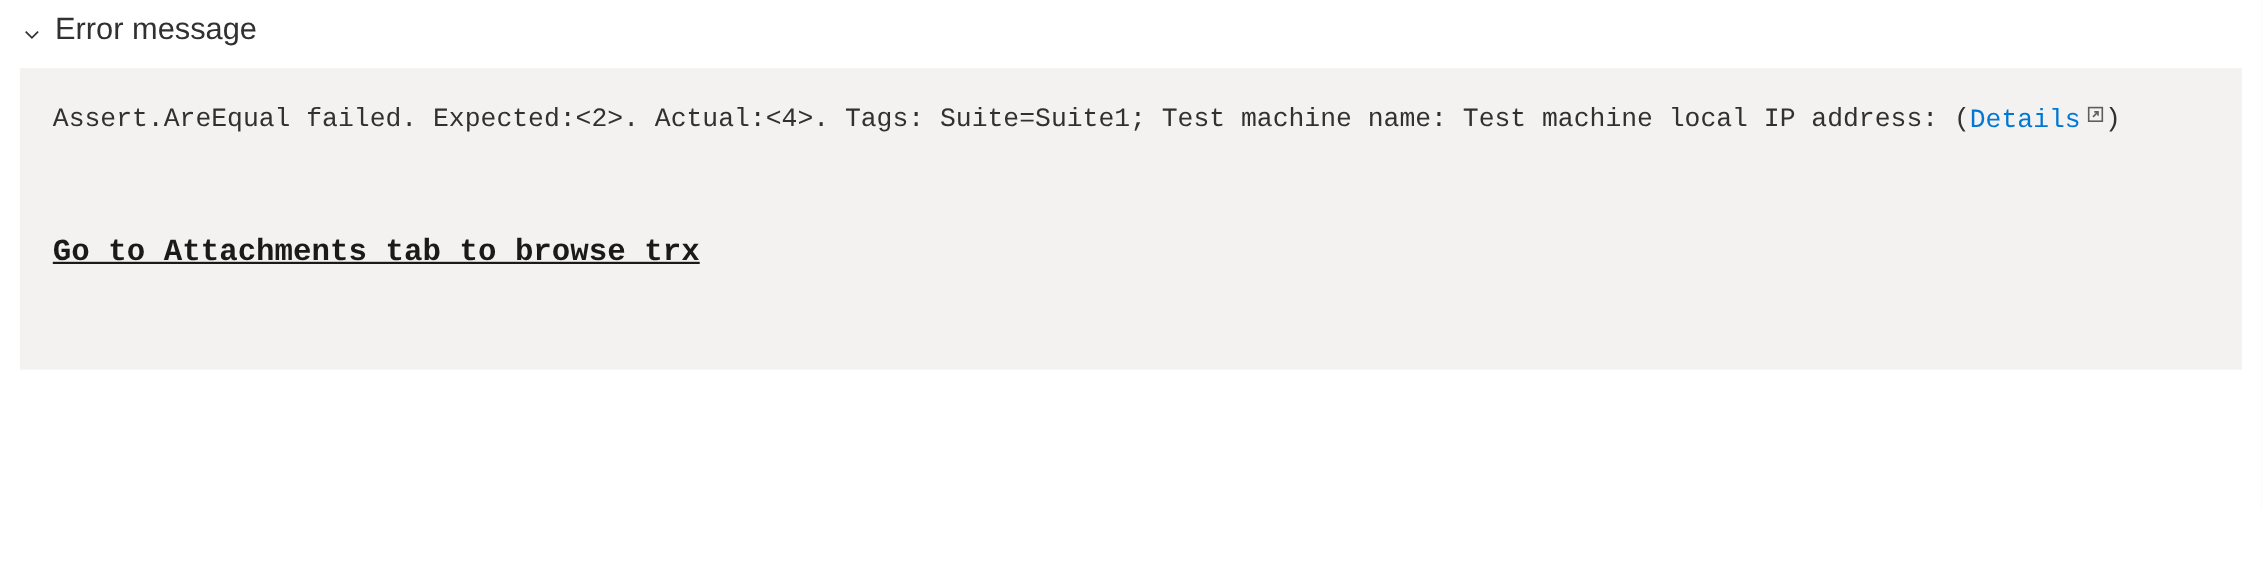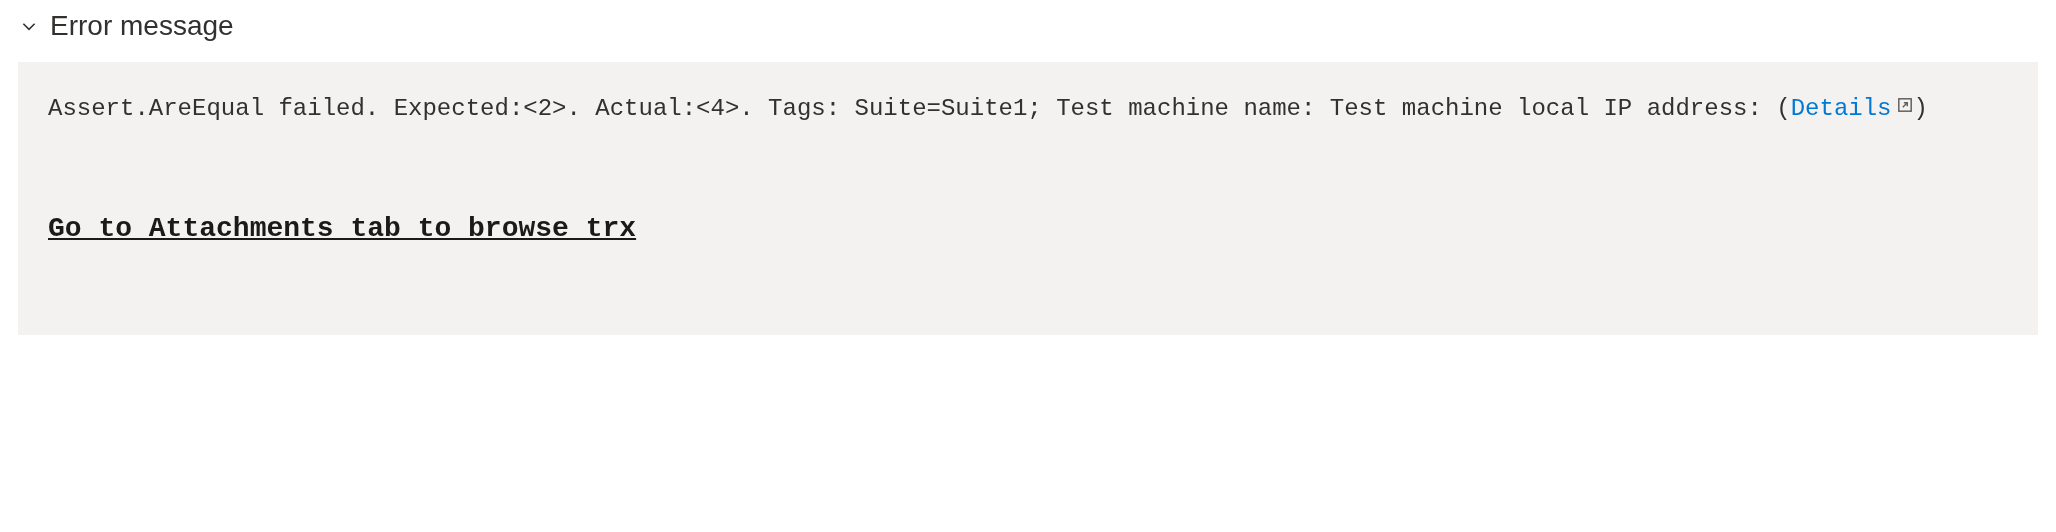--- a/index.html
+++ b/index.html
@@ -7,21 +7,21 @@
       padding: 0;
       box-sizing: border-box;
     }
     body {
       font-family: "Segoe UI", -apple-system, BlinkMacSystemFont, sans-serif;
       background: #ffffff;
       padding: 10px 18px;
     }
     .section-header {
       display: flex;
-      align-items: center;
+      align-items: flex-end;
       gap: 10px;
       margin-bottom: 20px;
       cursor: pointer;
     }
     .chevron {
       display: inline-flex;
       align-items: center;
       justify-content: center;
       width: 22px;
       height: 22px;

